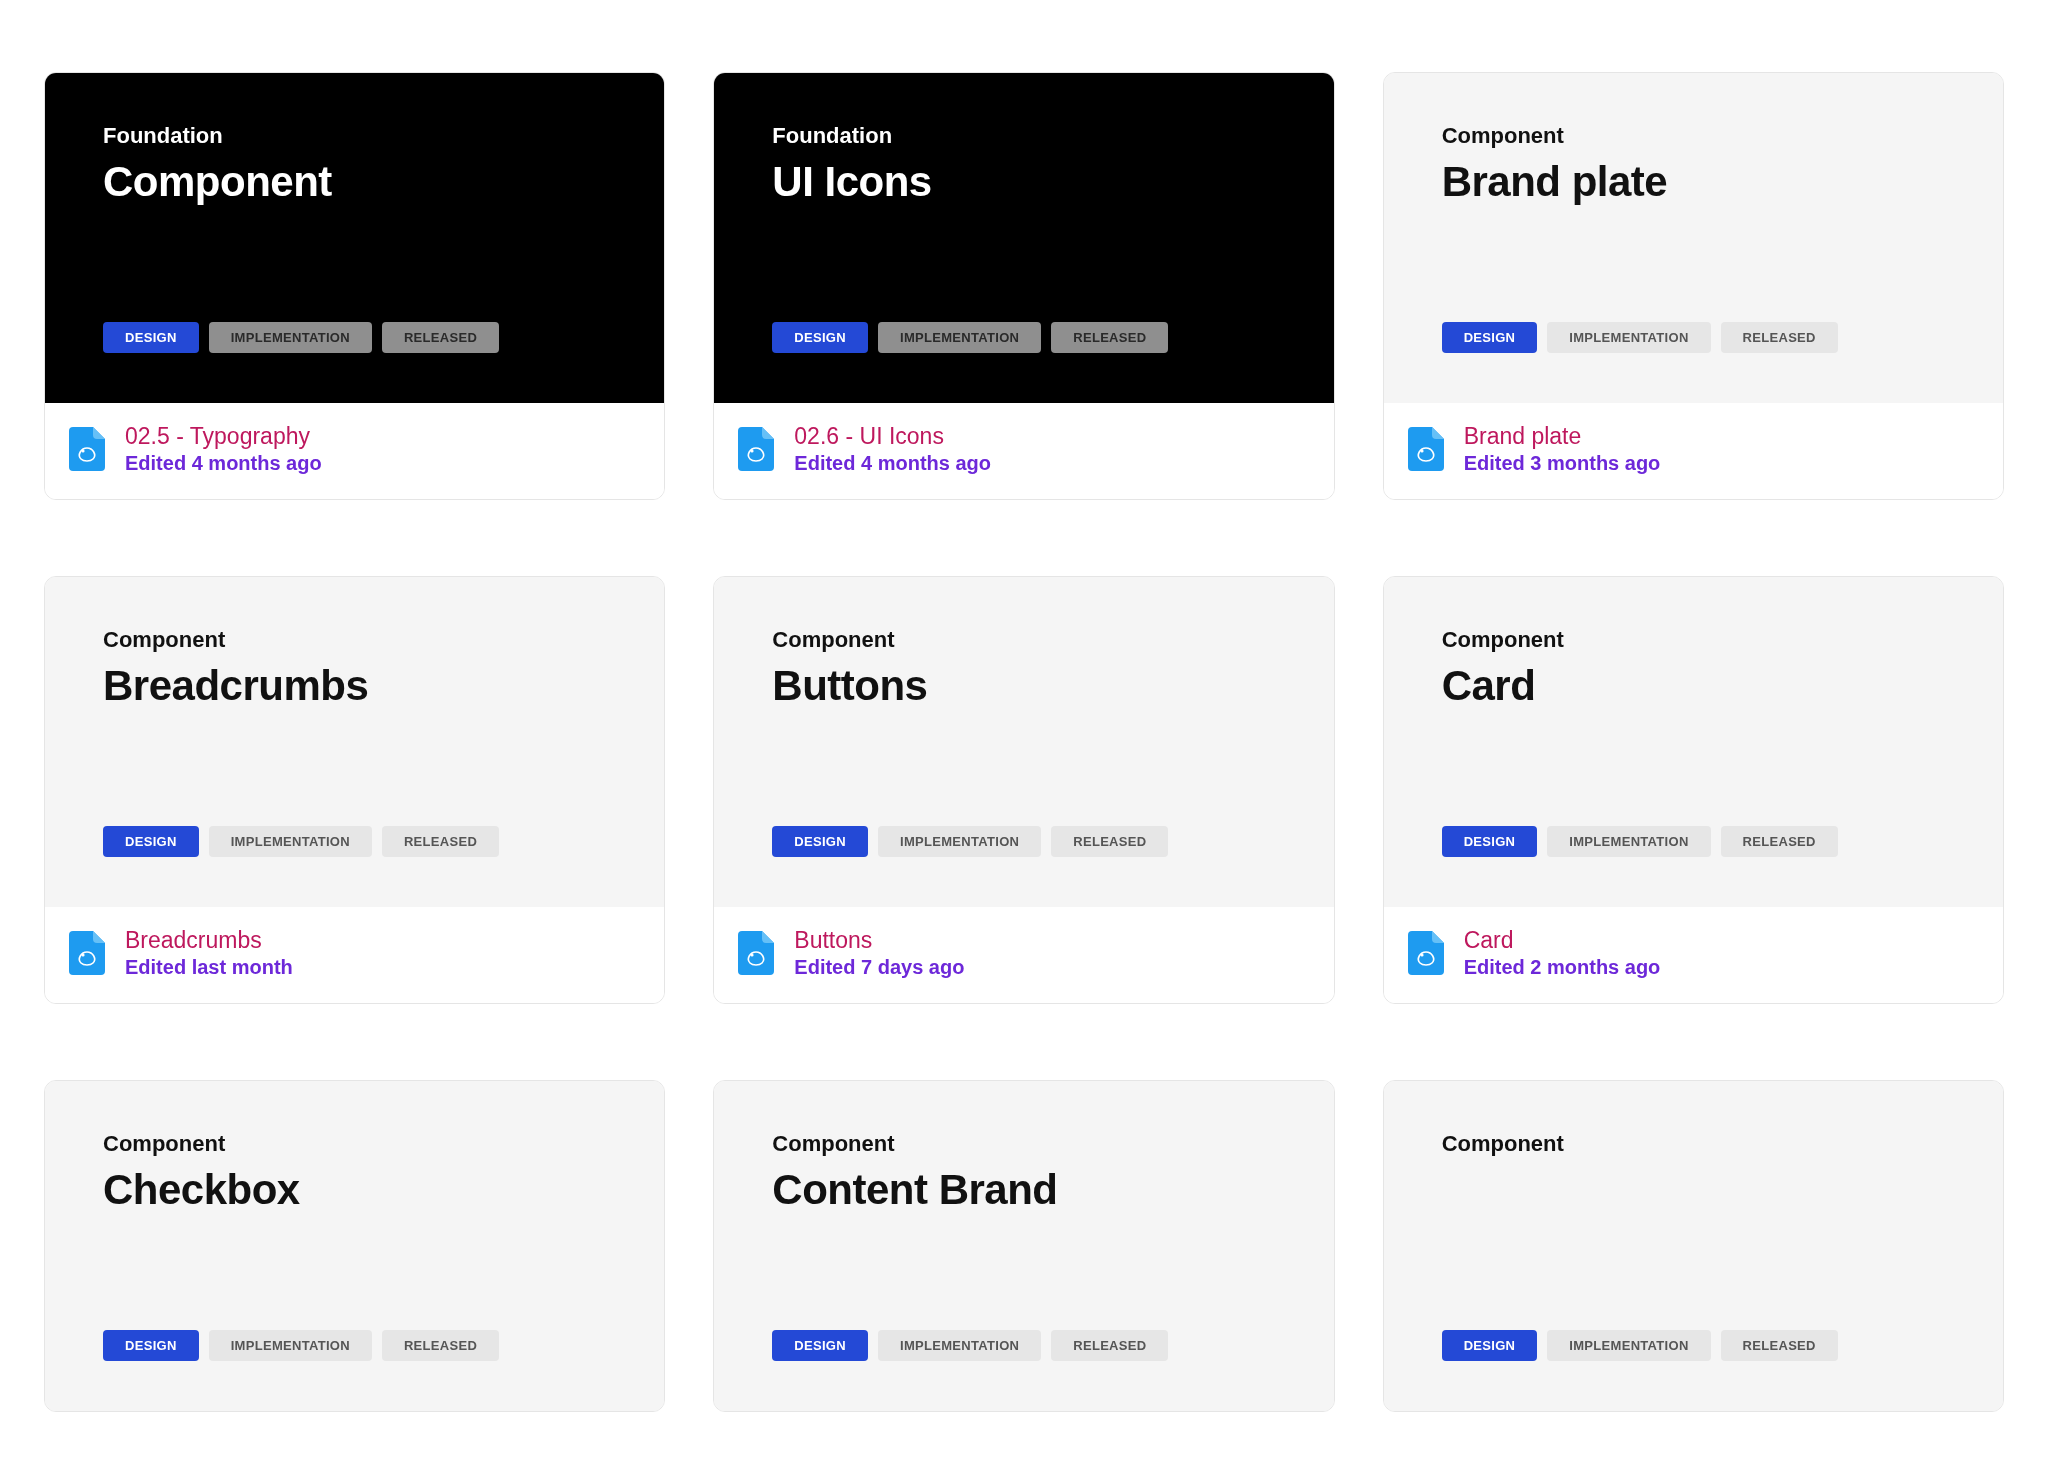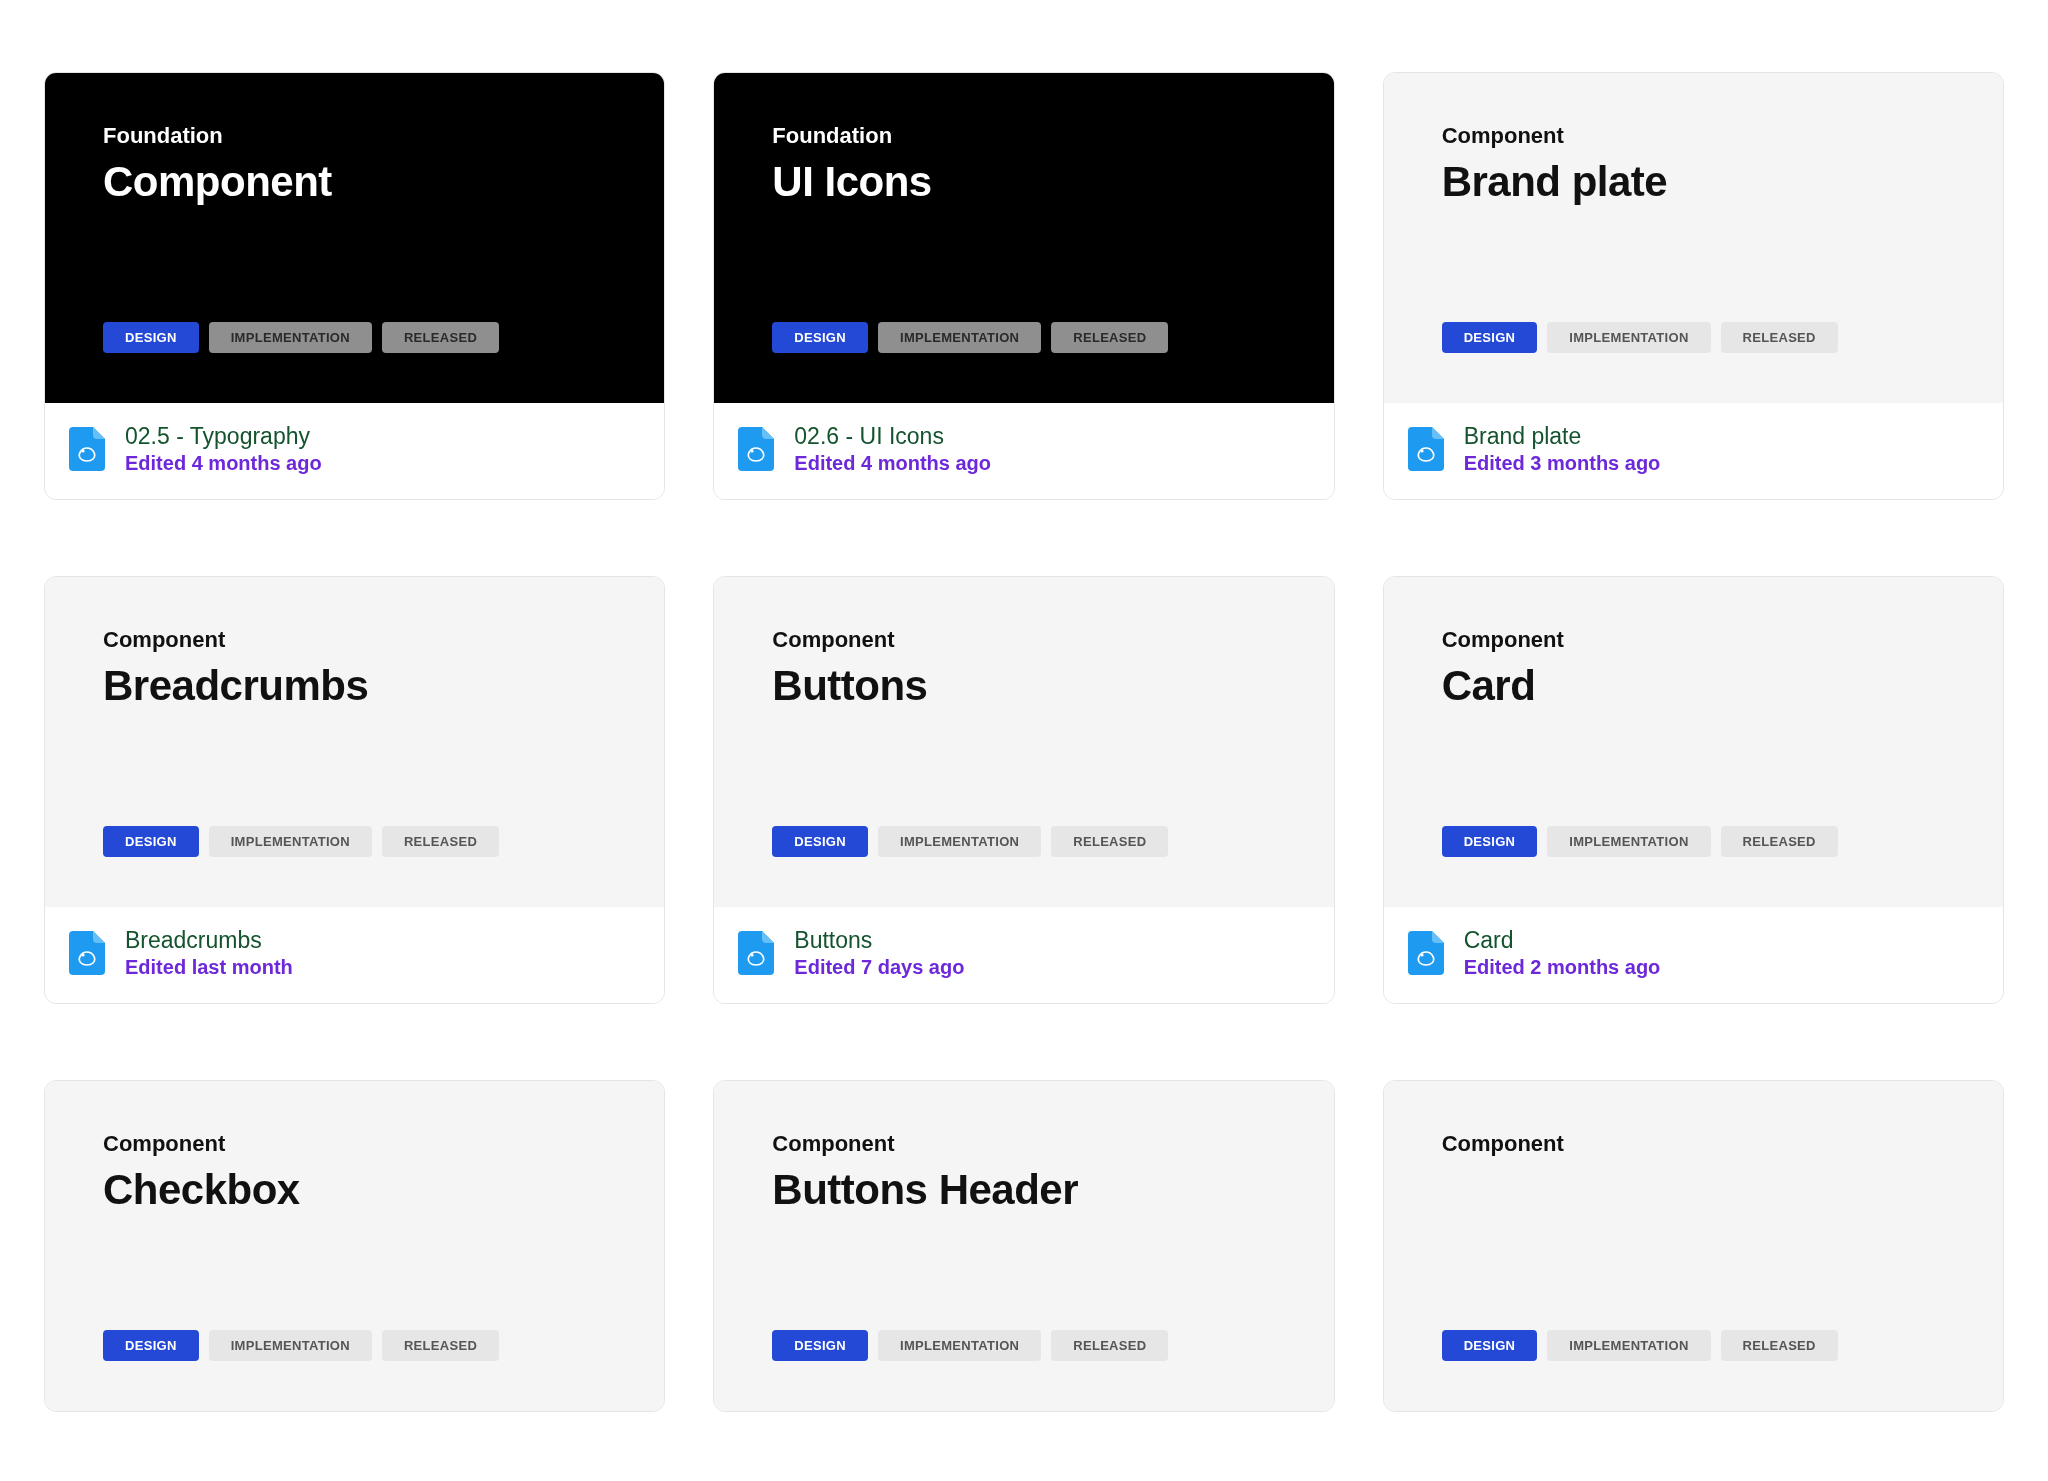--- a/index.html
+++ b/index.html
@@ -65,21 +65,21 @@
   .file-icon {
     width: 36px;
     height: 44px;
     flex-shrink: 0;
   }
   .file-icon svg { width: 100%; height: 100%; display: block; }
   .meta-text { display: flex; flex-direction: column; gap: 2px; }
   .file-name {
     font-size: 23px;
     font-weight: 500;
-    color: #14532d;
+    color: #be185d;
   }
   .file-edited {
     font-size: 20px;
     color: #6d28d9;
     font-weight: bold;
   }
 </style>
 </head>
 <body>
 
@@ -253,21 +253,21 @@
         <div class="badges">
           <span class="badge primary">DESIGN</span>
           <span class="badge secondary">IMPLEMENTATION</span>
           <span class="badge secondary">RELEASED</span>
         </div>
       </div>
     </div>
     <div class="card">
       <div class="thumb light">
         <div class="category">Component</div>
-        <div class="title">Buttons Header</div>
+        <div class="title">Content Brand</div>
         <div class="badges">
           <span class="badge primary">DESIGN</span>
           <span class="badge secondary">IMPLEMENTATION</span>
           <span class="badge secondary">RELEASED</span>
         </div>
       </div>
     </div>
     <div class="card">
       <div class="thumb light">
         <div class="category">Component</div>

